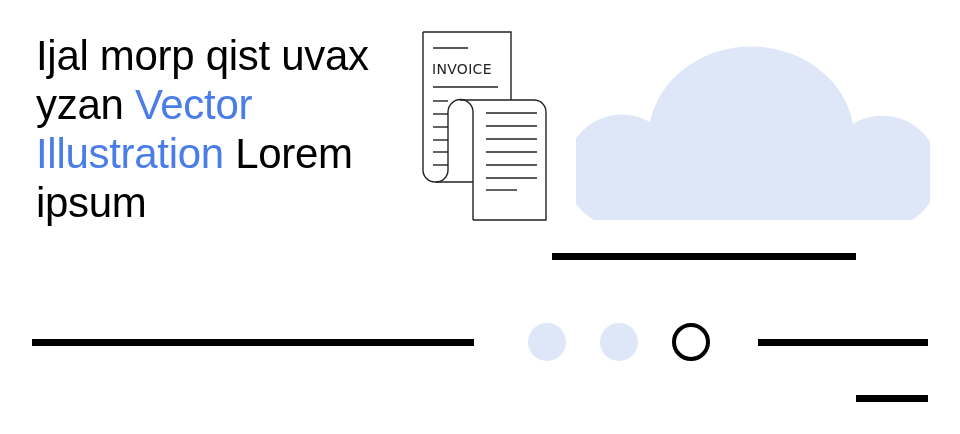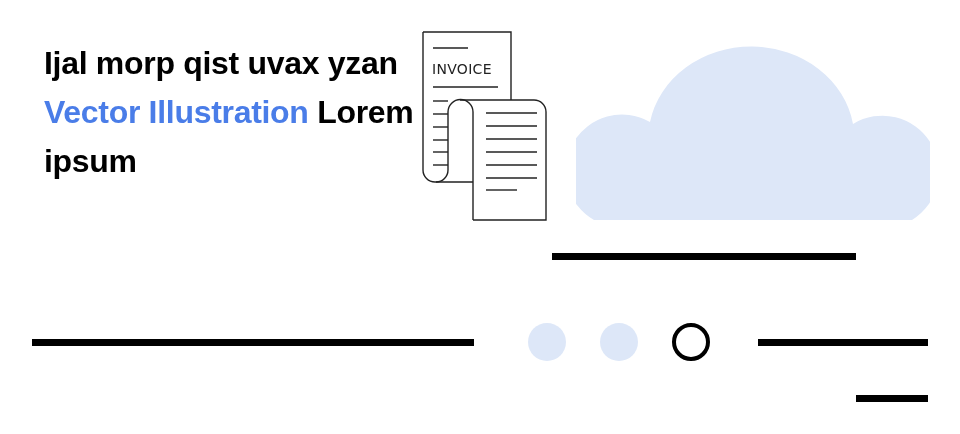--- a/index.html
+++ b/index.html
@@ -1,20 +1,20 @@
 <!DOCTYPE html>
 <html><head>
   <meta charset="utf-8">
   <style>
     html, body { margin: 0; padding: 0; background: #ffffff; }
     body { width: 960px; height: 434px; position: relative; overflow: hidden; font-family: "Liberation Sans", "DejaVu Sans", sans-serif; }
     .headline {
       position: absolute; left: 32px; top: 27px; width: 380px;
-      font-weight: bold; font-size: 32px; line-height: 49px; color: #000;
-      letter-spacing: -0.3px; margin: 12px;
+      font-weight: normal; font-size: 42px; line-height: 49px; color: #000;
+      letter-spacing: -0.3px; margin: 4px;
     }
     .accent { color: #4a7de8; }
     .bar { position: absolute; background: #000; height: 7px; }
     .dot { position: absolute; width: 38px; height: 38px; border-radius: 50%; background: #dde7f8; }
     .ring { position: absolute; width: 30px; height: 30px; border-radius: 50%; border: 4px solid #000; background: transparent; }
     svg { position: absolute; }
   </style>
 </head>
 <body>
 

